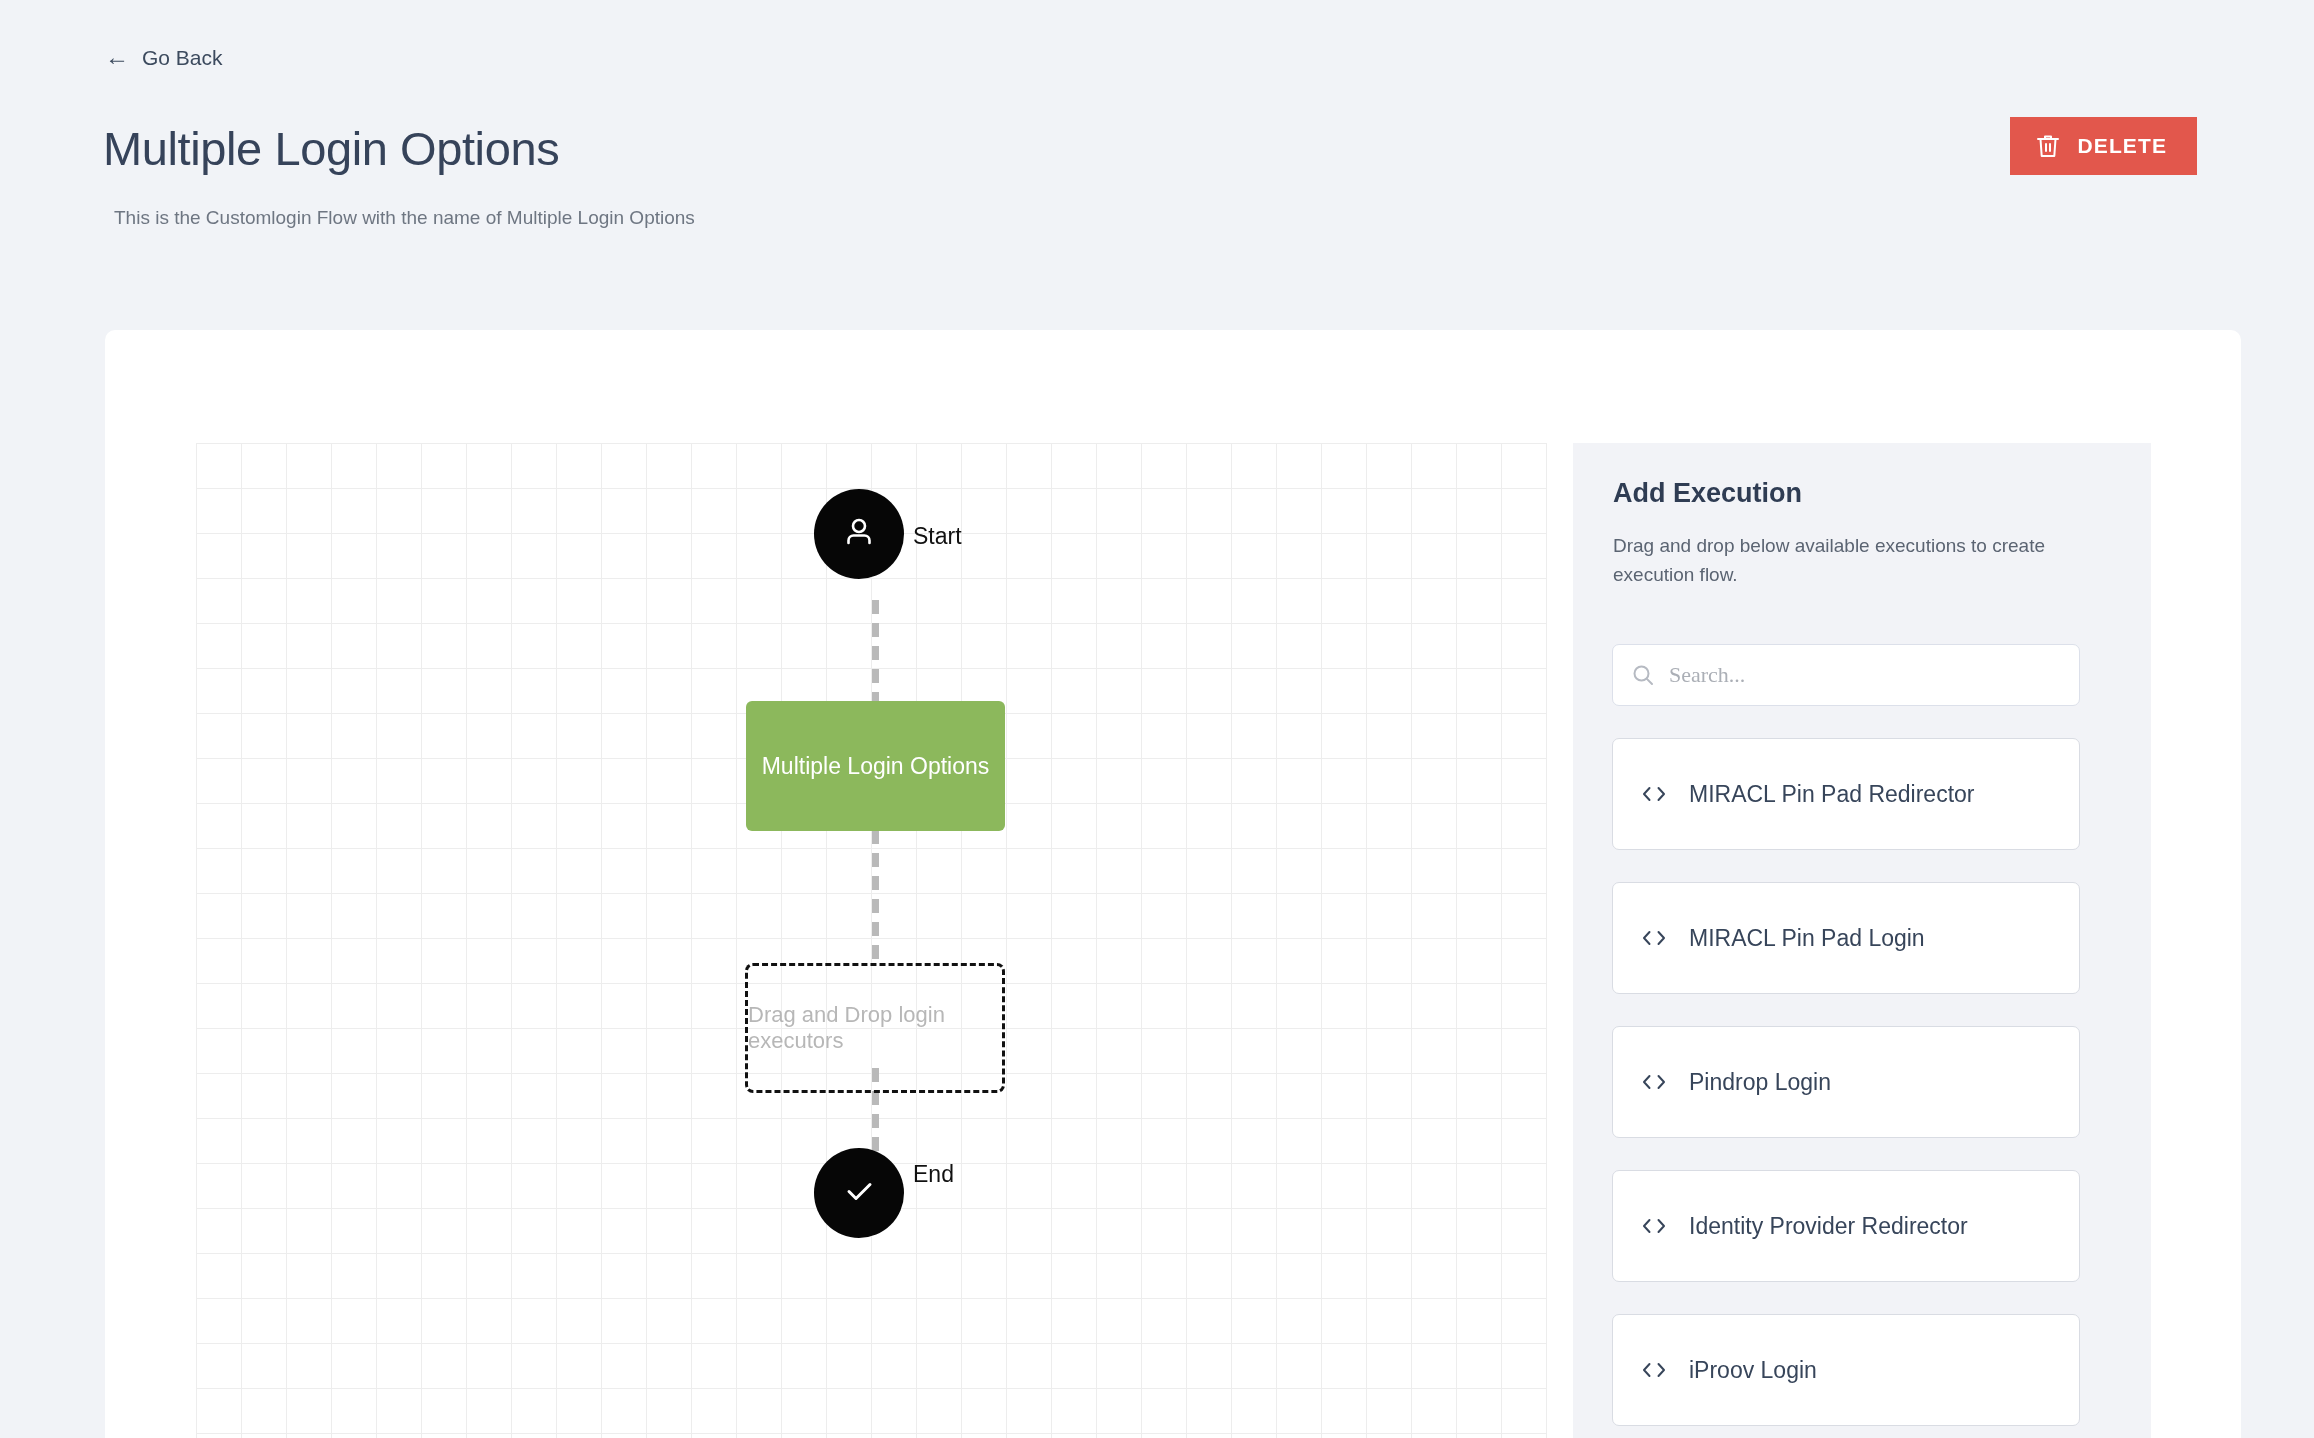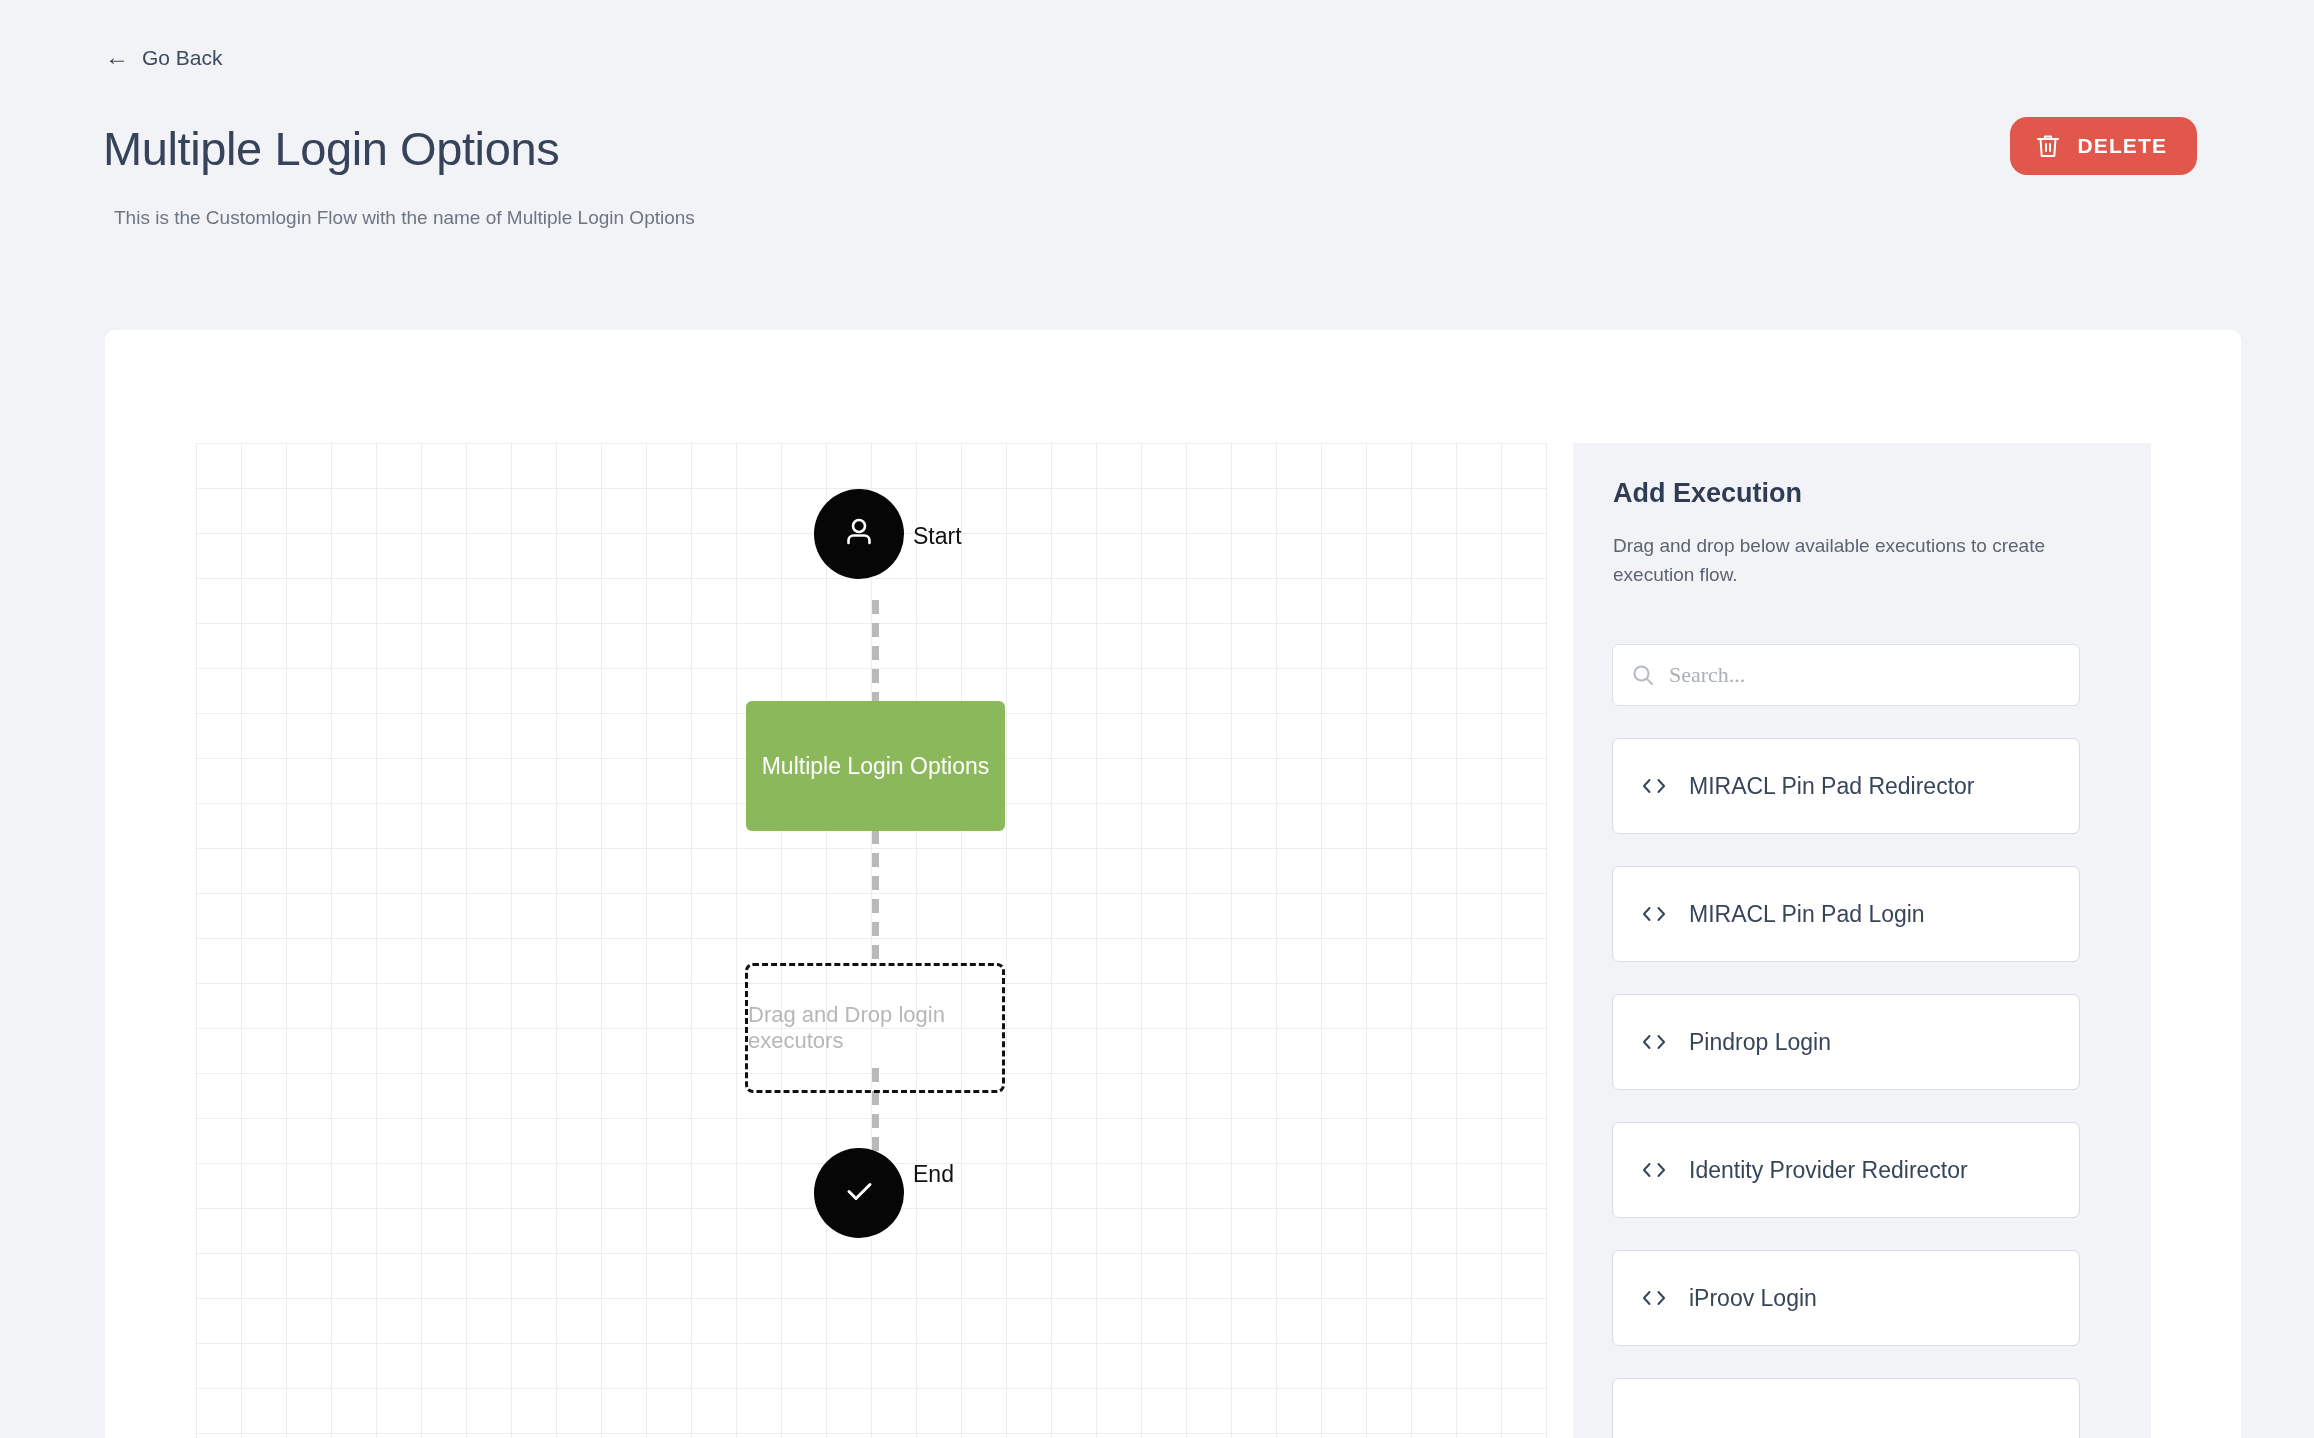--- a/index.html
+++ b/index.html
@@ -67,21 +67,21 @@
 
   .delete-button {
     position: absolute;
     right: 117px;
     top: 117px;
     height: 58px;
     padding: 0 30px 0 26px;
     background: #E2574C;
     color: #FFFFFF;
     border: none;
-    border-radius: 17px;
+    border-radius: 0;
     display: flex;
     align-items: center;
     gap: 18px;
     font-family: "Liberation Sans", sans-serif;
     font-size: 21px;
     font-weight: 700;
     letter-spacing: 1.1px;
     cursor: pointer;
   }
   .delete-button .trash-icon { display: block; width: 24px; height: 26px; }
@@ -253,21 +253,21 @@
   .search-input::placeholder { color: #ABAFB6; }
 
   .exec-list {
     position: absolute;
     left: 39px;
     top: 295px;
     width: 468px;
   }
   .exec-item {
     width: 468px;
-    height: 96px;
+    height: 112px;
     margin-bottom: 32px;
     background: #FFFFFF;
     border: 1px solid #D9DCE3;
     border-radius: 7px;
     display: flex;
     align-items: center;
     padding-left: 28px;
     gap: 22px;
     cursor: grab;
   }

